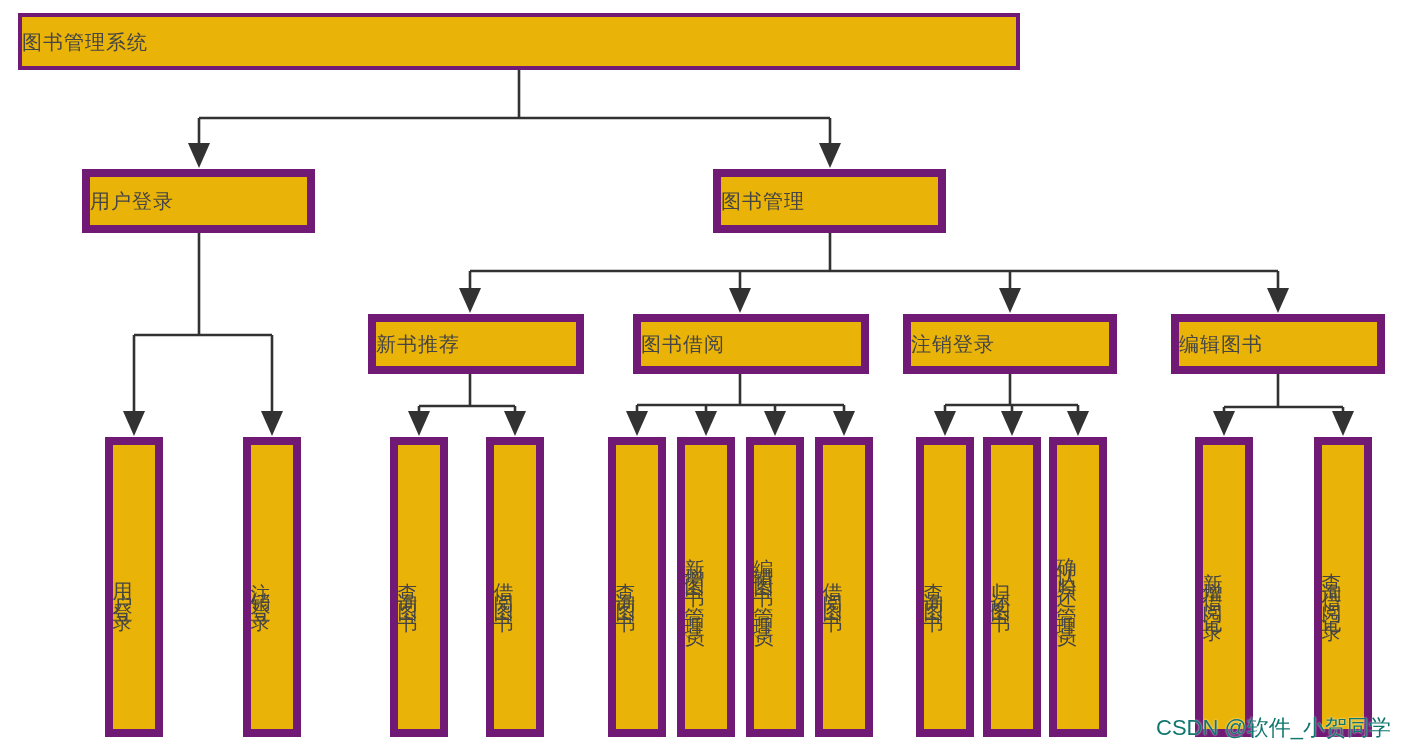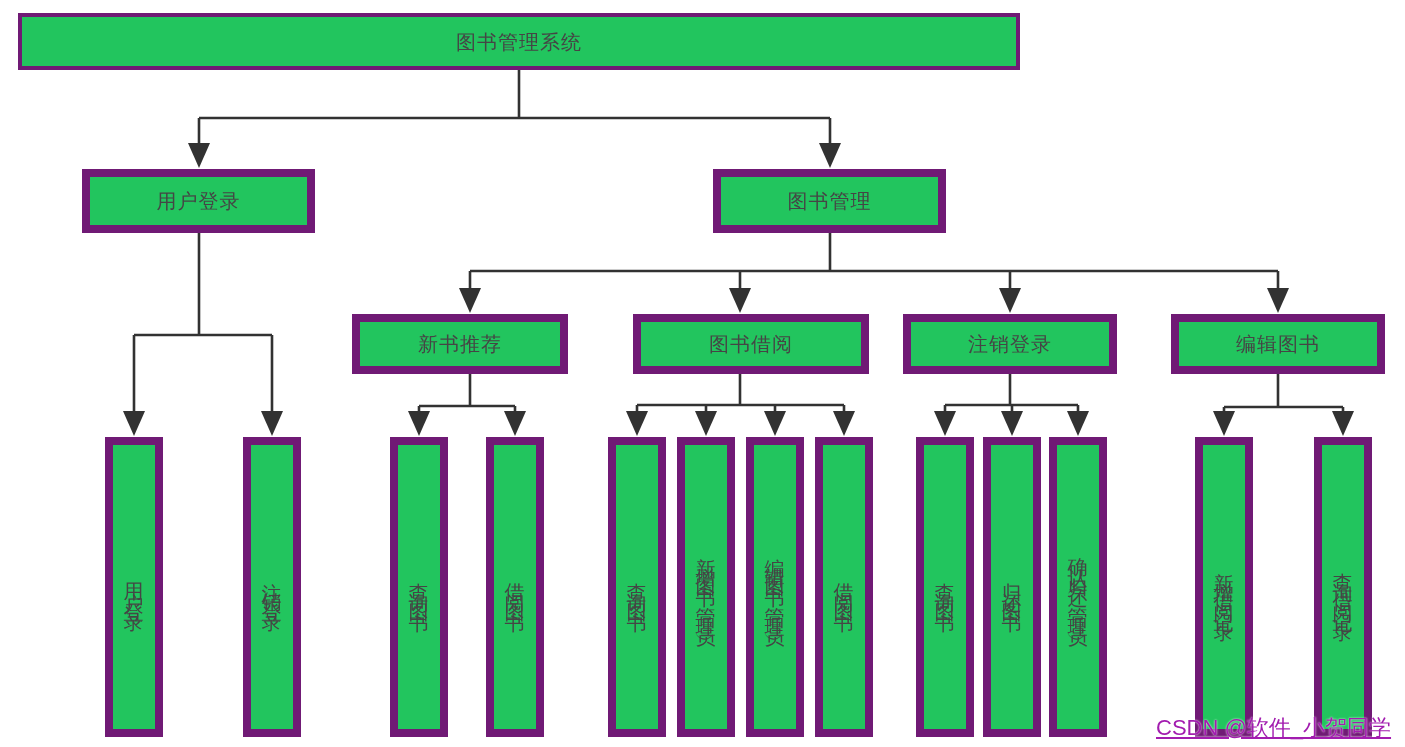--- a/index.html
+++ b/index.html
@@ -18,25 +18,24 @@
   .connectors {
     position: absolute;
     left: 0; top: 0;
     width: 1405px;
     height: 747px;
     pointer-events: none;
   }
   .box {
     position: absolute;
     box-sizing: border-box;
-    background: #22c55e;
+    background: #eab308;
     border: 8px solid #701a75;
     display: flex;
     align-items: center;
-    justify-content: center;
   }
   .root {
     border-width: 4px;
   }
   .hlabel {
     font-size: 20px;
     color: #454545;
     letter-spacing: 1px;
     white-space: nowrap;
     line-height: 1;
@@ -55,24 +54,23 @@
     color: #454545;
     white-space: nowrap;
   }
   .watermark {
     position: absolute;
     left: 1156px;
     top: 716px;
     width: 246px;
     font-size: 22px;
     line-height: 1.1;
-    color: #a21caf;
+    color: #0f766e;
     text-shadow: 0 0 2px #ffffff;
     white-space: nowrap;
-    text-decoration: underline;
   }
 </style>
 </head>
 <body>
 
 <div class="canvas">
 
   <svg class="connectors" viewBox="0 0 1405 747" xmlns="http://www.w3.org/2000/svg">
     <g stroke="#323232" stroke-width="2.6" fill="none">
       <path d="M519 70 V118 M199 118 H830 M199 118 V145 M830 118 V145"></path>
@@ -110,21 +108,21 @@
     <span class="hlabel">图书管理系统</span>
   </div>
 
   <div class="box" style="left:82px;top:169px;width:233px;height:64px">
     <span class="hlabel">用户登录</span>
   </div>
   <div class="box" style="left:713px;top:169px;width:233px;height:64px">
     <span class="hlabel">图书管理</span>
   </div>
 
-  <div class="box" style="left:352px;top:314px;width:216px;height:60px">
+  <div class="box" style="left:368px;top:314px;width:216px;height:60px">
     <span class="hlabel">新书推荐</span>
   </div>
   <div class="box" style="left:633px;top:314px;width:236px;height:60px">
     <span class="hlabel">图书借阅</span>
   </div>
   <div class="box" style="left:903px;top:314px;width:214px;height:60px">
     <span class="hlabel">注销登录</span>
   </div>
   <div class="box" style="left:1171px;top:314px;width:214px;height:60px">
     <span class="hlabel">编辑图书</span>

